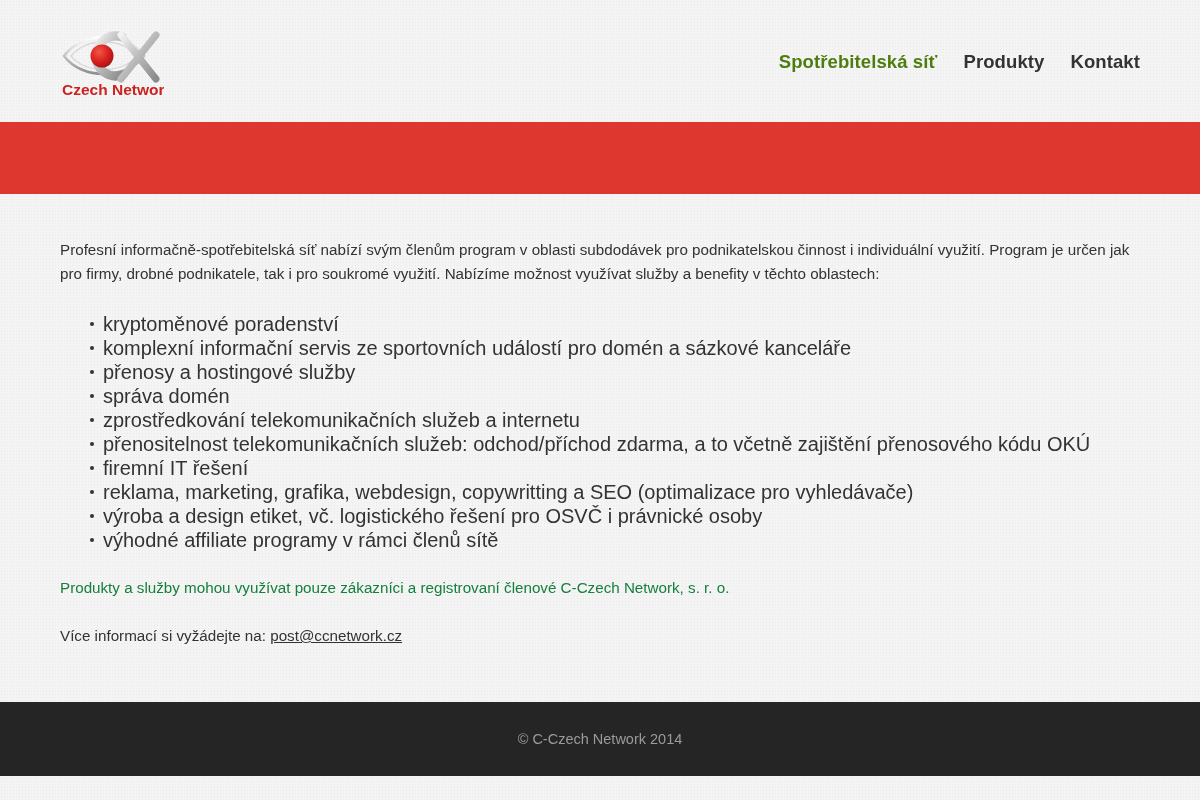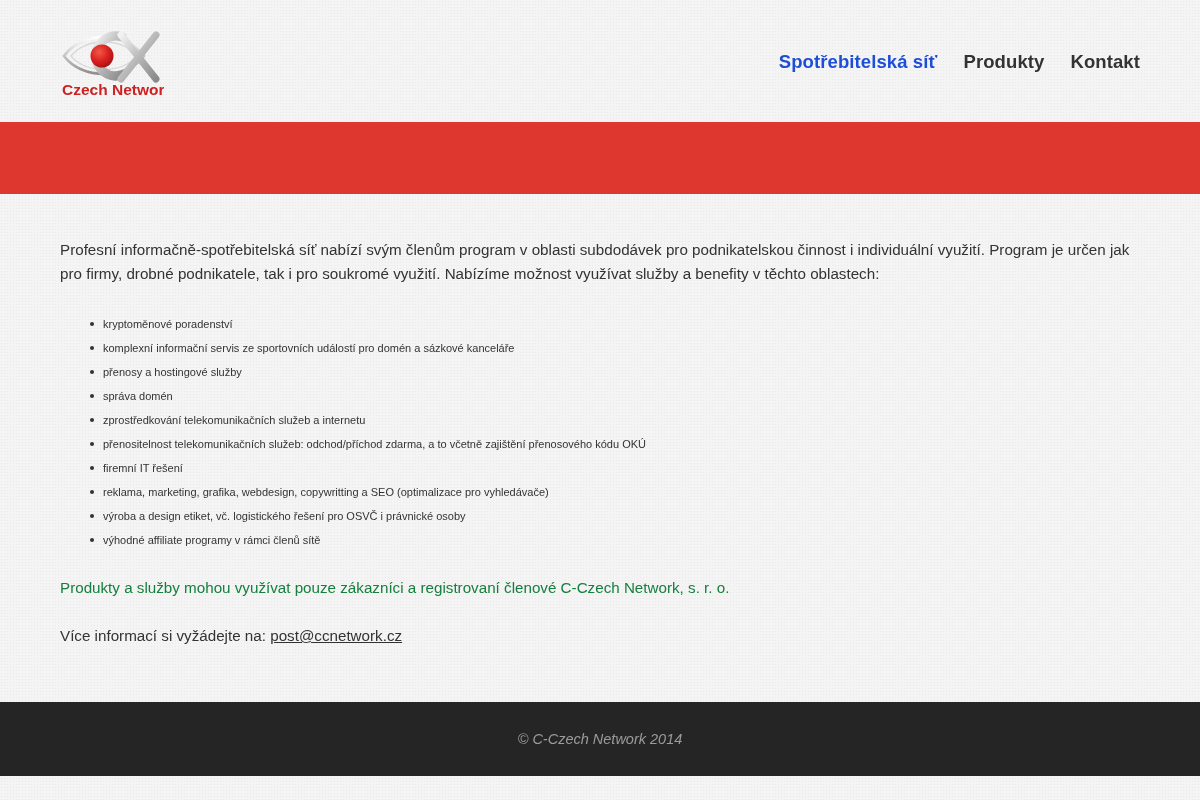--- a/index.html
+++ b/index.html
@@ -57,21 +57,21 @@
   }
   .nav-link {
     font-size: 18.5px;
     font-weight: bold;
     color: #333333;
     text-decoration: none;
     letter-spacing: 0.1px;
     line-height: 1;
     white-space: nowrap;
   }
-  .nav-link.active { color: #1d4ed8; }
+  .nav-link.active { color: #4d7c0f; }
 
   
   .hero-banner {
     height: 72px;
     width: 100%;
     background-color: #de3730;
   }
 
   
   .content {
@@ -85,21 +85,21 @@
     max-width: 1080px;
     color: #333333;
   }
 
   .service-list {
     margin: 26px 0 0 0;
     padding-left: 30px;
     list-style: none;
   }
   .service-list li {
-    font-size: 11px;
+    font-size: 20px;
     line-height: 24px;
     color: #333333;
     position: relative;
     padding-left: 13px;
   }
   .service-list li::before {
     content: "";
     position: absolute;
     left: 0;
     top: 10px;
@@ -137,21 +137,20 @@
     height: 74px;
     background-color: #252525;
     display: flex;
     align-items: center;
     justify-content: center;
   }
   .copyright {
     color: #9b9b9b;
     font-size: 14.5px;
     line-height: 1;
-    font-style: italic;
   }
 </style>
 </head>
 <body>
 
 <div class="page">
 
   <header class="site-header">
 
     <a class="brand" href="#">

